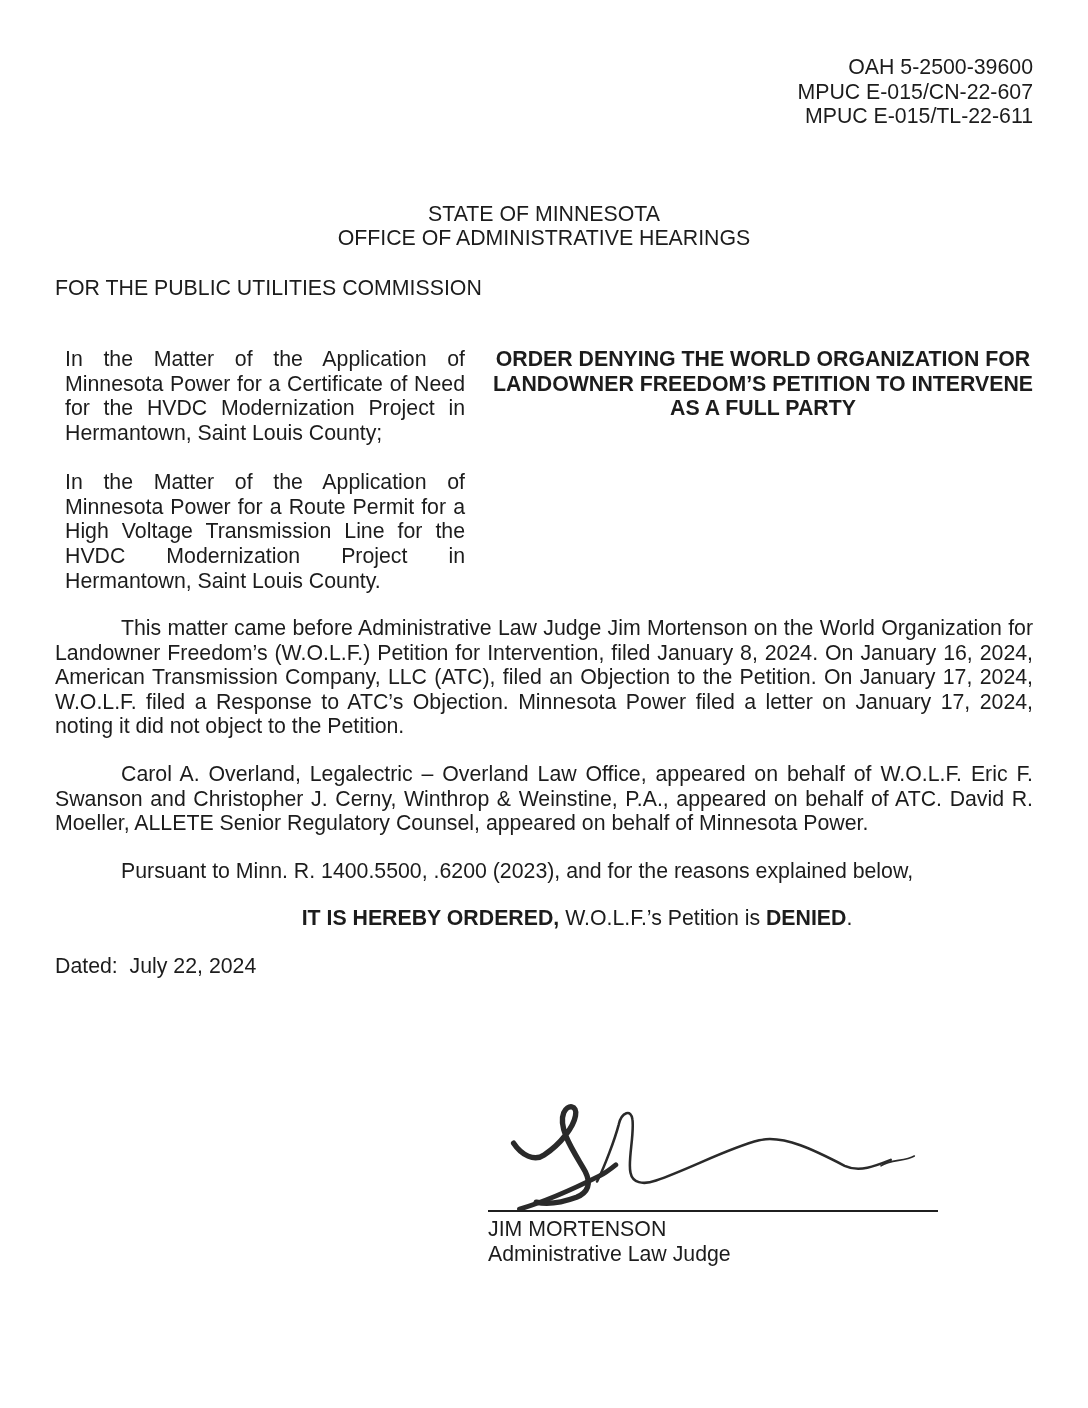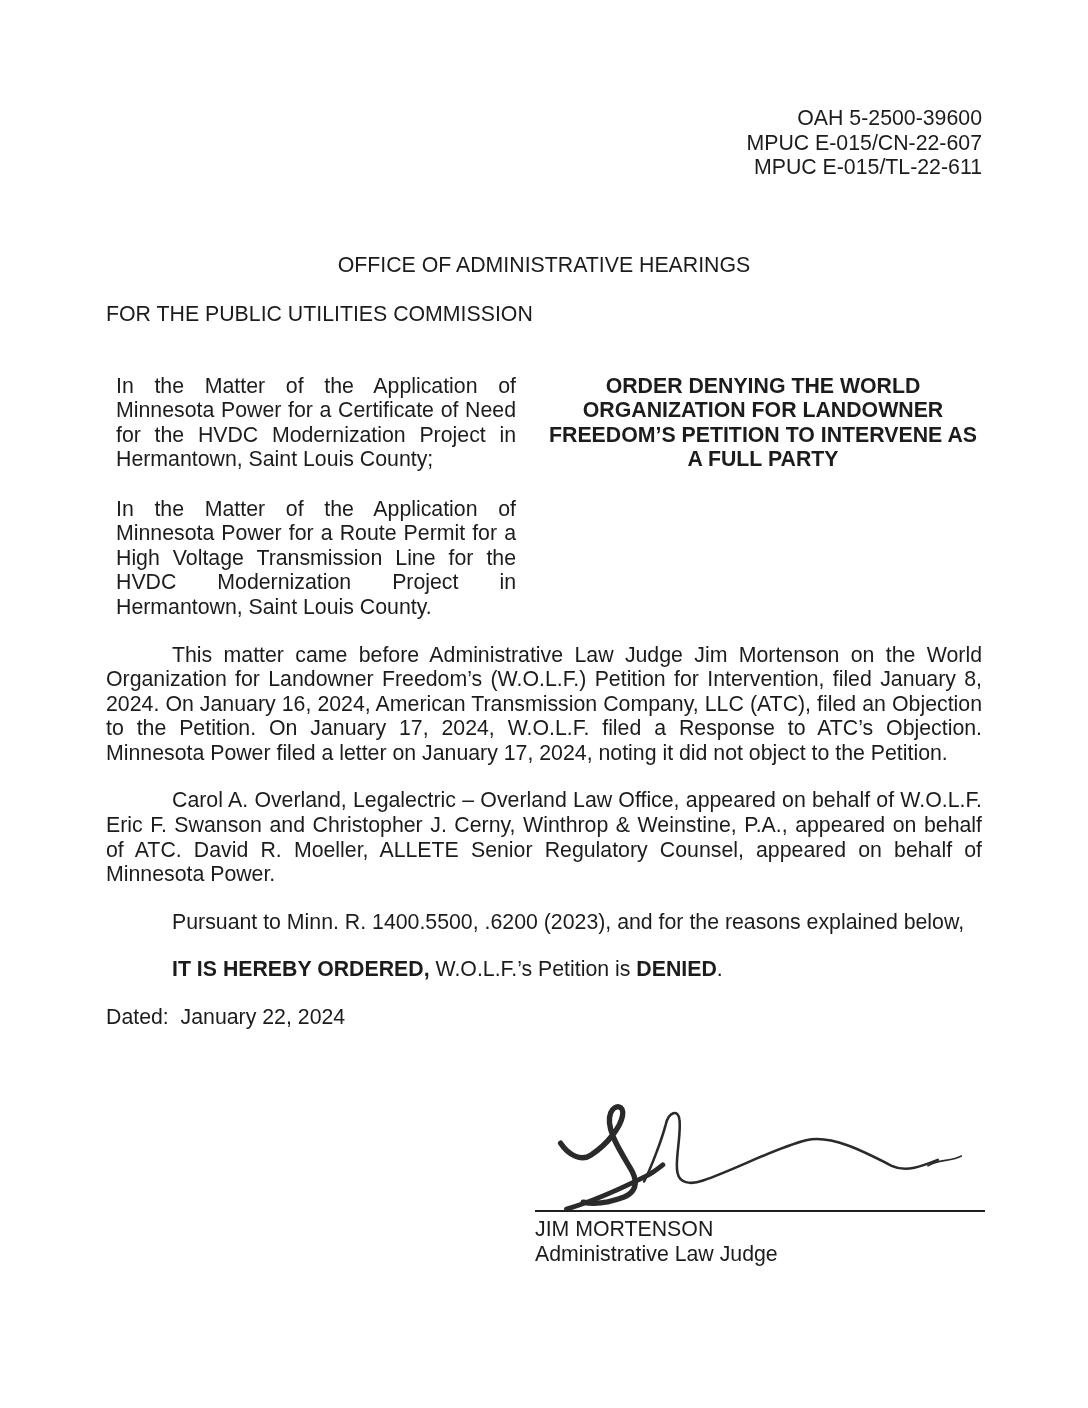--- a/index.html
+++ b/index.html
@@ -1,75 +1,76 @@
 <!DOCTYPE html>
 <html><head>
 <meta charset="utf-8">
 <style>
   html,body { margin:0; padding:0; background:#ffffff; }
   .page {
     position:relative;
     width:1088px; height:1408px;
     box-sizing:border-box;
-    padding:106px;
+    padding:55px;
     background:#ffffff;
     font-family:"Liberation Sans", sans-serif;
     font-size:21.3px;
     line-height:24.6px;
     color:#1c1c1c;
     overflow:hidden;
   }
   .docket { text-align:right; }
   .hdr-top { margin-top:73px; text-align:center; }
   .hdr-sub { margin-top:24.6px; text-align:left; }
   .caption { display:flex; margin-top:47px; }
   .caption-left { width:410px; box-sizing:border-box; padding-left:10px; }
   .cap-para { margin:0; text-align:justify; }
   .cap-para + .cap-para { margin-top:24.6px; }
   .caption-right { flex:1; margin-left:28px; font-weight:bold; text-align:center; }
   .body-para { margin:23px 0 0 0; text-align:justify; text-indent:66px; }
-  .body-para.order { text-align:left; }
+  .body-para.order { text-align:center; }
   .dated { margin:23px 0 0 0; white-space:pre-wrap; }
   .b { font-weight:bold; }
-  .sig-block { position:absolute; left:535px; top:1100px; width:450px; }
+  .sig-block { position:absolute; left:488px; top:1100px; width:450px; }
   .signature { display:block; width:450px; height:110px; }
   .sig-line { width:450px; border-top:2.5px solid #1f1f1f; }
   .sig-name { margin-top:5px; }
 </style>
 </head>
 <body>
 
 <div class="page">
 
   <div class="docket">
     <div>OAH 5-2500-39600</div>
     <div>MPUC E-015/CN-22-607</div>
     <div>MPUC E-015/TL-22-611</div>
   </div>
 
   <div class="hdr-top">
+    <div>STATE OF MINNESOTA</div>
     <div>OFFICE OF ADMINISTRATIVE HEARINGS</div>
   </div>
   <div class="hdr-sub">FOR THE PUBLIC UTILITIES COMMISSION</div>
 
   <div class="caption">
     <div class="caption-left">
       <p class="cap-para">In the Matter of the Application of Minnesota Power for a Certificate of Need for the HVDC Modernization Project in Hermantown, Saint Louis County;</p>
       <p class="cap-para">In the Matter of the Application of Minnesota Power for a Route Permit for a High Voltage Transmission Line for the HVDC Modernization Project in Hermantown, Saint Louis County.</p>
     </div>
     <div class="caption-right">ORDER DENYING THE WORLD ORGANIZATION FOR LANDOWNER FREEDOM’S PETITION TO INTERVENE AS A FULL PARTY</div>
   </div>
 
   <p class="body-para">This matter came before Administrative Law Judge Jim Mortenson on the World Organization for Landowner Freedom’s (W.O.L.F.) Petition for Intervention, filed January 8, 2024. On January 16, 2024, American Transmission Company, LLC (ATC), filed an Objection to the Petition. On January 17, 2024, W.O.L.F. filed a Response to ATC’s Objection. Minnesota Power filed a letter on January 17, 2024, noting it did not object to the Petition.</p>
   <p class="body-para">Carol A. Overland, Legalectric – Overland Law Office, appeared on behalf of W.O.L.F. Eric F. Swanson and Christopher J. Cerny, Winthrop &amp; Weinstine, P.A., appeared on behalf of ATC. David R. Moeller, ALLETE Senior Regulatory Counsel, appeared on behalf of Minnesota Power.</p>
   <p class="body-para">Pursuant to Minn. R. 1400.5500, .6200 (2023), and for the reasons explained below,</p>
 
   <p class="body-para order"><span class="b">IT IS HEREBY ORDERED,</span><span> W.O.L.F.’s Petition is </span><span class="b">DENIED</span><span>.</span></p>
 
-  <p class="dated">Dated:  January 22, 2024</p>
+  <p class="dated">Dated:  July 22, 2024</p>
 
   <div class="sig-block">
     <svg class="signature" viewBox="0 0 450 112" xmlns="http://www.w3.org/2000/svg">
       <g fill="none" stroke="#2a2a2a" stroke-linecap="round">
         <path stroke-width="5.5" d="M 22,44 C 30,56 43,63 53,56 C 71,44 83,27 85,16 C 87,5 77,4 73,13 C 66,30 87,58 95,73 C 101,85 98,94 86,99 C 75,103 58,107 45,104"></path>
         <path stroke-width="5" d="M 28,111 C 56,103 84,90 110,77 C 116,74 121,70 126,66"></path>
         <path stroke-width="2.6" d="M 107,83 C 115,67 125,40 129,25 C 132,12 142,9 143,20 C 145,36 138,62 141,74 C 143,84 153,87 167,82 C 202,70 240,49 272,41 C 297,35 330,52 359,67 C 374,74 391,67 406,61"></path>
         <path stroke-width="1.6" d="M 396,67 C 406,60 420,63 430,57"></path>
       </g>
     </svg>

